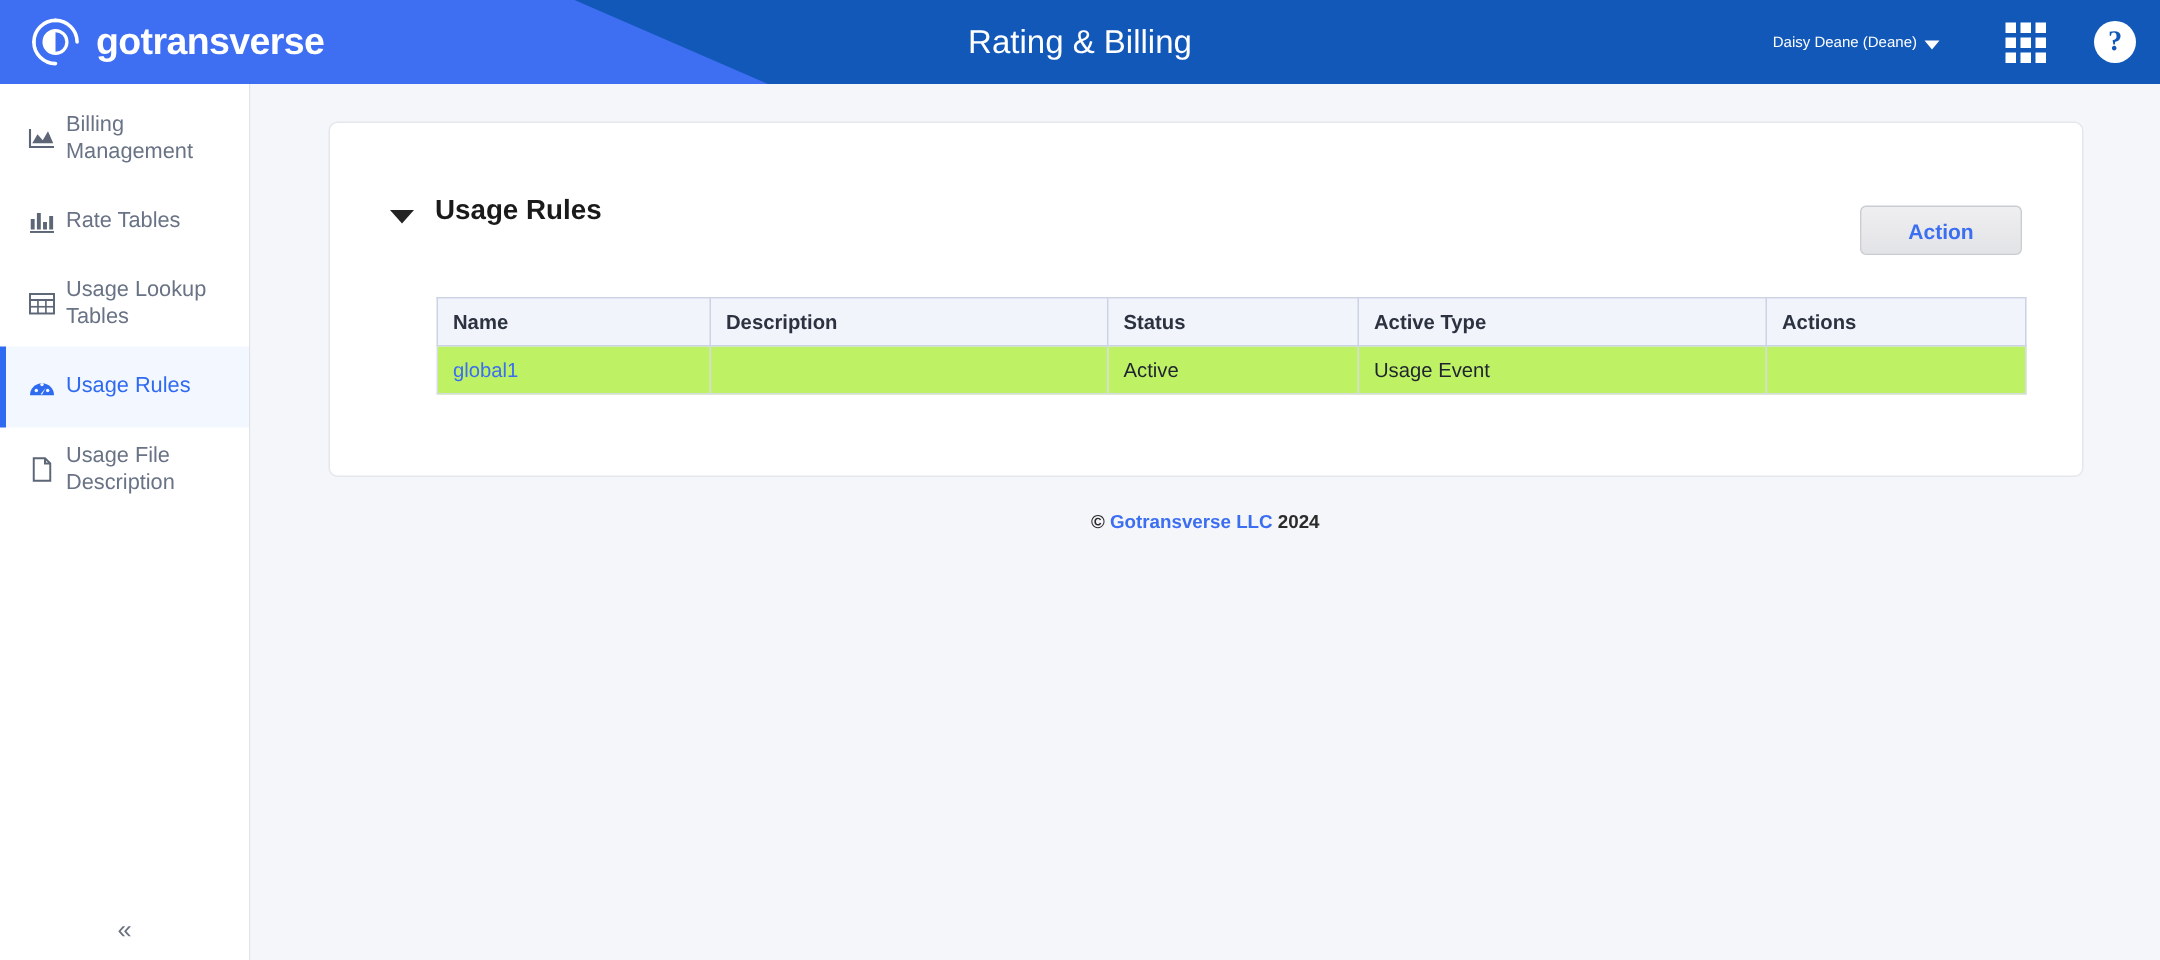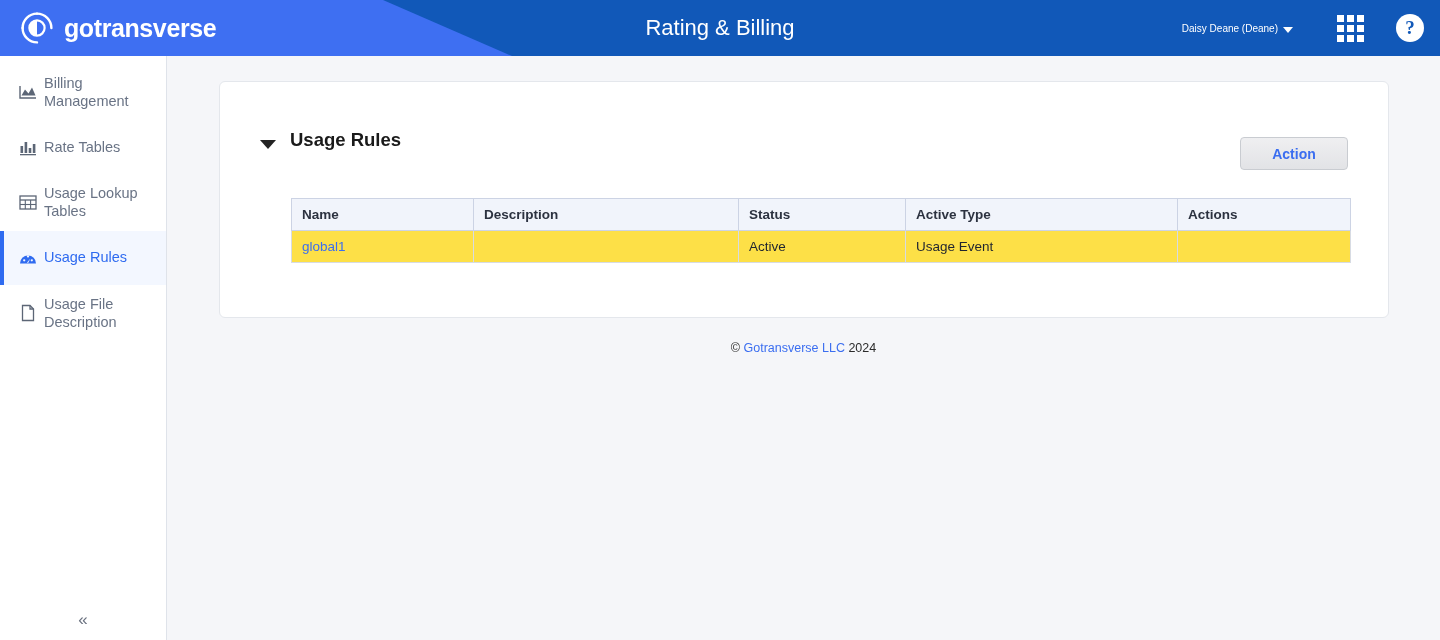--- a/index.html
+++ b/index.html
@@ -164,37 +164,37 @@
     height: 28px;
   }
   .data-table thead th + th { border-left: none; }
   .data-table tbody td {
     border-bottom: 1px solid #d7dbe3;
     border-left: 1px solid #d7dbe3;
     border-right: 1px solid #d7dbe3;
     font-size: 13.5px; color: #1f2430;
     padding: 8px 10px;
     height: 30px;
-    background: #fde047;
+    background: #bef264;
   }
   .data-table tbody td + td { border-left: none; }
   .cell-link { color: #3b6ef0; text-decoration: none; cursor: pointer; }
 
   .col-name { width: 182px; }
   .col-desc { width: 265px; }
   .col-status { width: 167px; }
   .col-event { width: 272px; }
   .col-actions { width: 173px; }
 
   
   .footer {
     position: absolute; left: 0; top: 285px;
     width: 1273px;
     text-align: center;
-    font-size: 12.5px; color: #2b2b2b;
+    font-size: 12.5px; color: #2b2b2b; font-weight: bold;
   }
   .footer a { color: #3b6ef0; text-decoration: none; cursor: pointer; }
 </style>
 </head>
 <body>
 
 <div class="header">
   <div class="header-diagonal"></div>
 
   <div class="logo-wrap">

